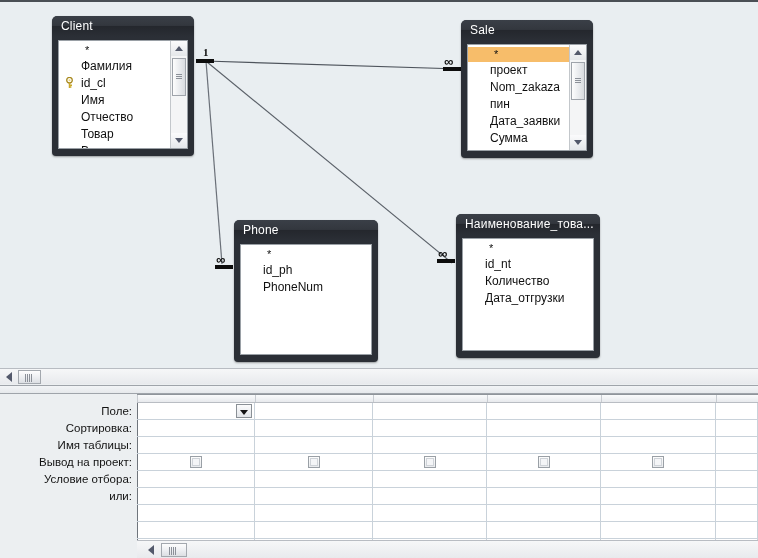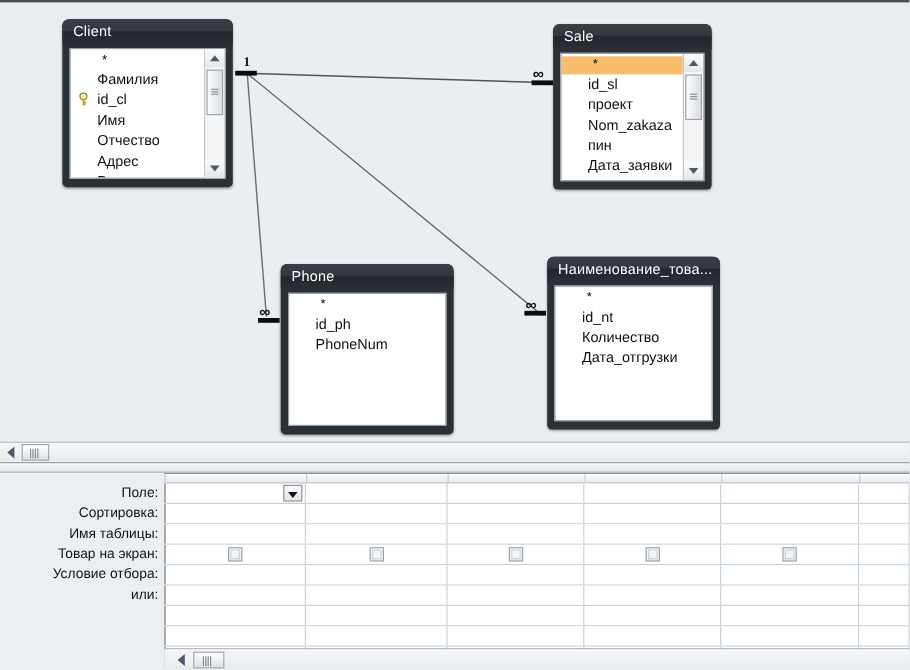--- a/index.html
+++ b/index.html
@@ -285,21 +285,21 @@
         <div class="frow">
           <svg class="keyicon" viewBox="0 0 11 12">
             <circle cx="4.5" cy="3.2" r="2.8" fill="none" stroke="#a8891f" stroke-width="1.3"></circle>
             <circle cx="4.5" cy="3.2" r="1" fill="#efd77a"></circle>
             <path d="M4.5 6 L4.5 11 M4.5 8.3 L7 8.3 M4.5 10 L6.4 10" stroke="#c9a82c" stroke-width="1.5" fill="none"></path>
           </svg>
           <span>id_cl</span>
         </div>
         <div class="frow">Имя</div>
         <div class="frow">Отчество</div>
-        <div class="frow">Адрес</div>
+        <div class="frow">Товар</div>
         <div class="frow">Возраст</div>
       </div>
       <div class="fsb">
         <div class="arw up">
             <div class="tri"></div>
           </div>
         <div class="thumb" style="top:17px;height:38px;">
           <div class="grip">
               <i></i>
               <i></i>
@@ -311,21 +311,20 @@
           </div>
       </div>
     </div>
   </div>
 
   <div class="tbl" style="left:461px;top:18px;width:132px;height:138px;">
     <div class="titlebar">Sale</div>
     <div class="body">
       <div class="fieldlist with-sb">
         <div class="frow star highlight">*</div>
-        <div class="frow">id_sl</div>
         <div class="frow">проект</div>
         <div class="frow">Nom_zakaza</div>
         <div class="frow">пин</div>
         <div class="frow">Дата_заявки</div>
         <div class="frow">Сумма</div>
       </div>
       <div class="fsb">
         <div class="arw up">
             <div class="tri"></div>
           </div>
@@ -382,21 +381,21 @@
   </div>
 </div>
 
 <div id="grid-pane">
 
   <div id="rowlabels">
     <div class="spacer"></div>
     <div class="rl">Поле:</div>
     <div class="rl">Сортировка:</div>
     <div class="rl">Имя таблицы:</div>
-    <div class="rl">Товар на экран:</div>
+    <div class="rl">Вывод на проект:</div>
     <div class="rl">Условие отбора:</div>
     <div class="rl">или:</div>
   </div>
 
   <div id="gridtable">
     <div id="gridhead">
       <div class="hsep" style="left:0px;"></div>
       <div class="hsep" style="left:118px;"></div>
       <div class="hsep" style="left:236px;"></div>
       <div class="hsep" style="left:350px;"></div>

